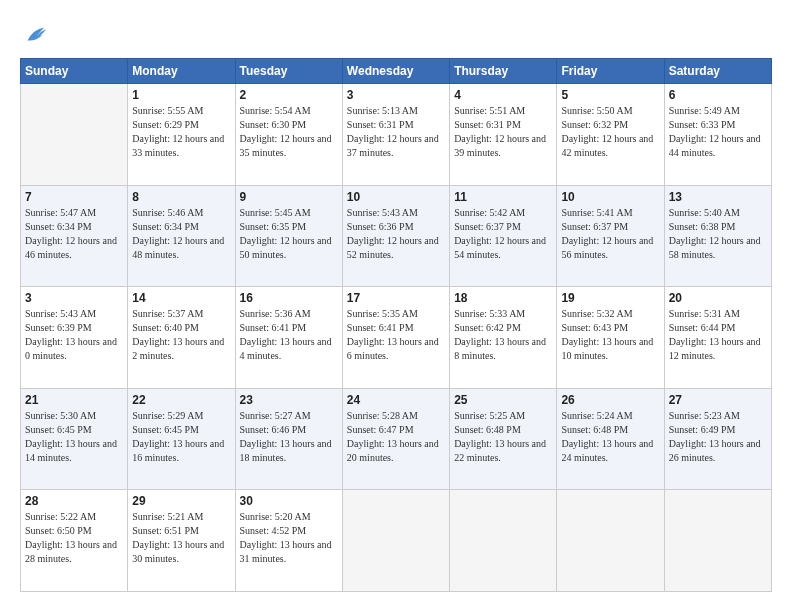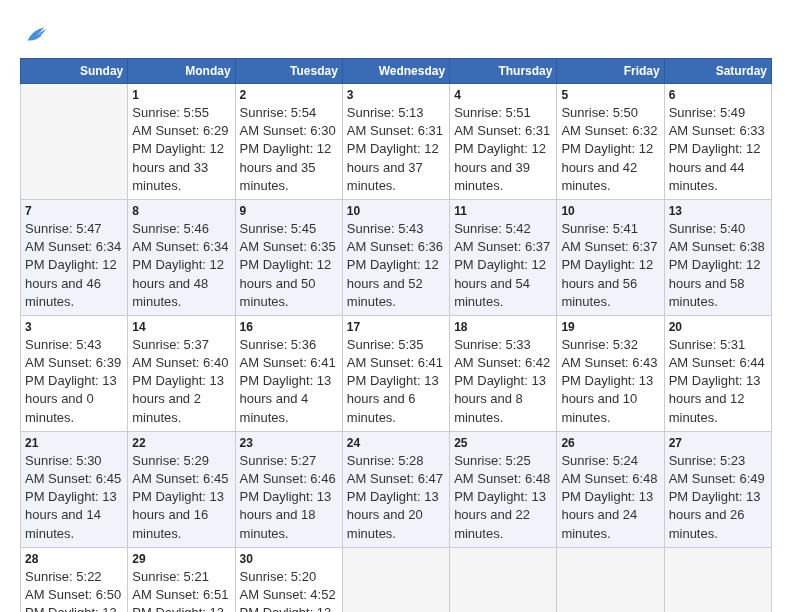--- a/index.html
+++ b/index.html
@@ -59,21 +59,21 @@
       border: 1px solid #ccc;
       border-collapse: collapse;
       width: 100%;
       table-layout: fixed;
     }
     .calendar th {
       background: #3a6cb5;
       color: #fff;
       font-size: 12px;
       padding: 5px 4px;
-      text-align: right;
+      text-align: left;
       border: 1px solid #2a5ca0;
     }
     .calendar td {
       border: 1px solid #ccc;
       vertical-align: top;
       padding: 4px;
       font-size: 10px;
       color: #333;
       background: #fff;
     }
@@ -81,23 +81,24 @@
       background: #f5f5f5;
     }
     .day-num {
       font-size: 12px;
       font-weight: bold;
       color: #222;
       display: block;
       margin-bottom: 2px;
     }
     .day-info {
-      font-size: 13px;
+      font-size: 10px;
       color: #333;
       line-height: 1.4;
+      font-family: Liberation Serif, serif;
     }
     .row-bg-alt td {
       background: #f0f4fa;
     }
   </style>
 </head>
 <body>
 
 <div class="page">
   <div class="header">

